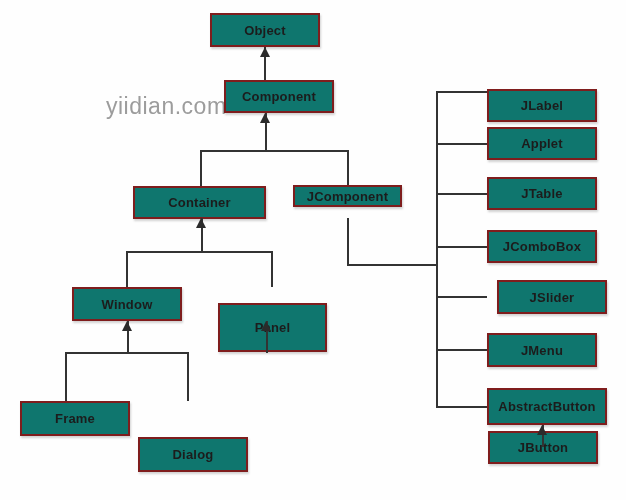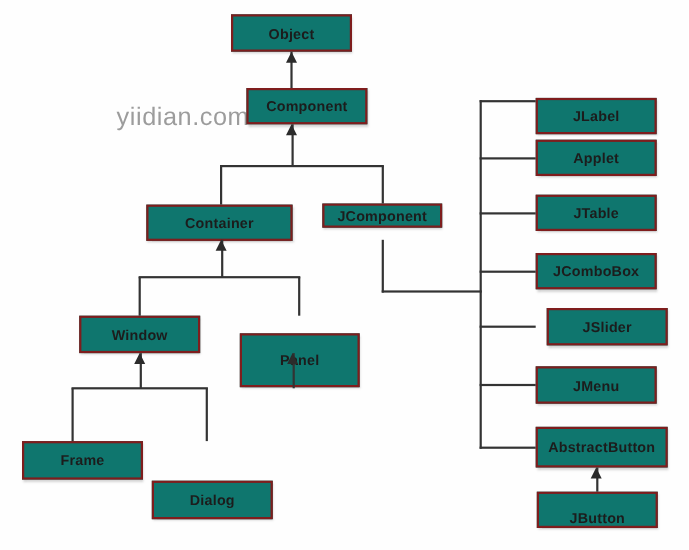--- a/index.html
+++ b/index.html
@@ -53,21 +53,21 @@
   #n-applet        { left:217px; top:353px; width:108px; height:36px; }
   #n-frame         { left:20px;  top:401px; width:110px; height:35px; }
   #n-dialog        { left:138px; top:401px; width:110px; height:35px;margin-top:36px; }
   #n-jlabel        { left:487px; top:89px;  width:110px; height:33px; }
   #n-jlist         { left:487px; top:127px; width:110px; height:33px; }
   #n-jtable        { left:487px; top:177px; width:110px; height:33px; }
   #n-jcombobox     { left:487px; top:230px; width:110px; height:33px; }
   #n-jslider       { left:487px; top:280px; width:110px; height:34px;margin-left:10px; }
   #n-jmenu         { left:487px; top:333px; width:110px; height:34px; }
   #n-abstractbutton{ left:487px; top:388px; width:120px; height:37px; }
-  #n-jbutton       { left:488px; top:447px; width:110px; height:33px;align-items:flex-end; }
+  #n-jbutton       { left:488px; top:431px; width:110px; height:33px; }
 </style>
 </head>
 <body>
 
 <div class="canvas">
 
   <div class="watermark">yiidian.com</div>
 
   <div class="node" id="n-object">
       <span>Object</span>

